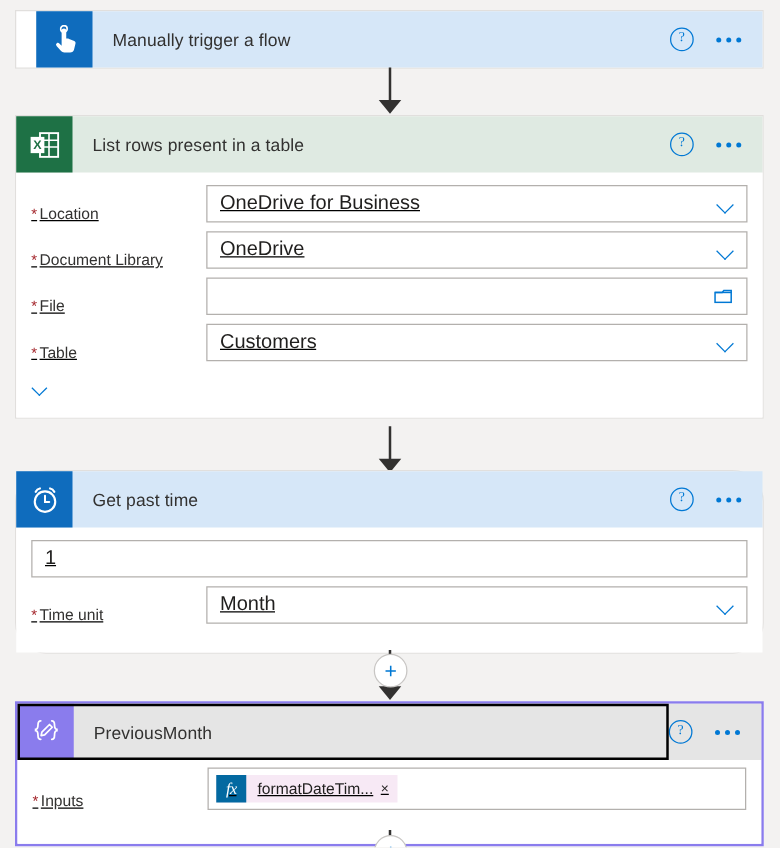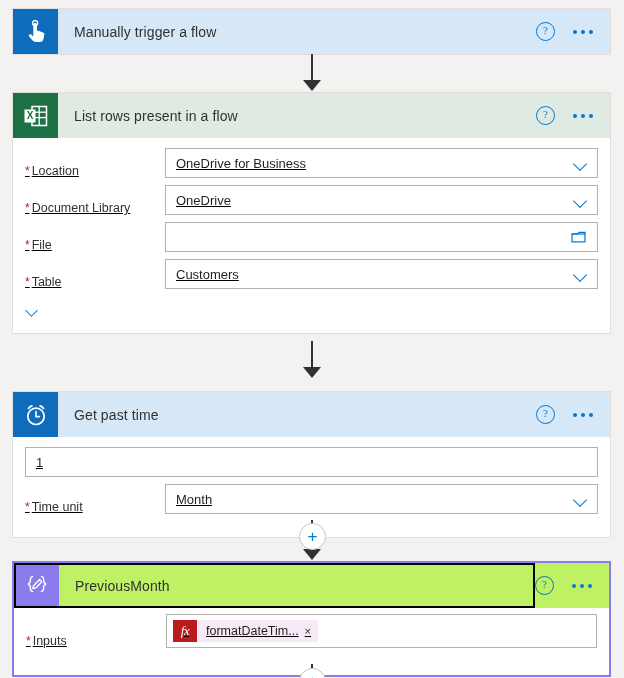--- a/index.html
+++ b/index.html
@@ -74,21 +74,21 @@
   .ellipsis i {
     width: 4px; height: 4px;
     border-radius: 50%;
     background: #0078d4;
     display: block;
   }
 
   
   .hdr-blue   { background: #d6e7f8; }
   .hdr-green  { background: #dfeae2; }
-  .hdr-purple { background: #bef264; }
+  .hdr-purple { background: #e5e5e5; }
 
   .ico-blue   { background: #0f6cbd; }
   .ico-green  { background: #1e7145; }
   .ico-purple { background: #8a7ced; }
 
   
   .card-body { padding: 12px 0 14px 0; background: #fff; }
   .field-row {
     display: flex;
     align-items: flex-end;
@@ -109,21 +109,21 @@
     flex: 1 1 auto;
     height: 30px;
     border: 1px solid #b3b0ad;
     background: #fff;
     box-sizing: border-box;
     display: flex;
     align-items: center;
     cursor: text;
   }
   .field-value {
-    font-size: 13px;
+    font-size: 16px;
     color: #201f1e;
     padding-left: 10px;
     white-space: nowrap;
     overflow: hidden;
   }
   .chev {
     position: absolute;
     right: 12px;
     top: 10px;
     width: 9px; height: 9px;
@@ -157,21 +157,21 @@
   
   .token {
     display: inline-flex;
     align-items: center;
     background: #f7e9f5;
     height: 22px;
     margin-left: 6px;
   }
   .token-fx {
     width: 24px; height: 22px;
-    background: #b91c1c;
+    background: #0369a1;
     color: #fff;
     font-family: "Liberation Serif", serif;
     font-style: italic;
     font-size: 13px;
     display: flex;
     align-items: center;
     justify-content: center;
     letter-spacing: -.5px;
   }
   .token-label {
@@ -240,21 +240,21 @@
     display: flex;
     align-items: center;
     height: 45px;
   }
 </style>
 </head>
 <body>
 
 <div id="canvas">
 
-  <div class="card" style="top:8px;">
+  <div class="card" style="top:8px;padding-left:16px;">
     <div class="card-header hdr-blue">
       <div class="card-icon ico-blue">
         <svg width="22" height="24" viewBox="0 0 22 24">
           <path d="M8.3 12.4V4.6a1.85 1.85 0 1 1 3.7 0v6.2h.9c.5 0 .9.1 1.4.3l4.1 1.7c.8.35 1.2 1.2 1 2.05l-1.1 4.6A3.4 3.4 0 0 1 15 22h-4.6c-1 0-1.9-.42-2.55-1.15l-3.6-4.05a1.55 1.55 0 0 1 .15-2.2c.6-.5 1.5-.45 2.05.1l1.85 1.85z" fill="#fff"></path>
           <path d="M10.15 4.6a0 0 0 0 0 0 0" fill="none"></path>
           <circle cx="10.15" cy="3.1" r="2.6" fill="none" stroke="#fff" stroke-width="1.3"></circle>
         </svg>
       </div>
       <div class="card-title">Manually trigger a flow</div>
       <div class="header-actions">
@@ -276,21 +276,21 @@
       <div class="card-icon ico-green">
         <svg width="26" height="26" viewBox="0 0 26 26">
           <rect x="9" y="3.5" width="14.5" height="19" fill="none" stroke="#fff" stroke-width="1.5"></rect>
           <line x1="9" y1="9.2" x2="23.5" y2="9.2" stroke="#fff" stroke-width="1.3"></line>
           <line x1="9" y1="14.6" x2="23.5" y2="14.6" stroke="#fff" stroke-width="1.3"></line>
           <line x1="16.2" y1="3.5" x2="16.2" y2="22.5" stroke="#fff" stroke-width="1.3"></line>
           <rect x="1.5" y="6.5" width="11" height="13" fill="#fff"></rect>
           <text x="7" y="16.3" font-family="Liberation Sans, sans-serif" font-size="10" font-weight="bold" fill="#1e7145" text-anchor="middle">X</text>
         </svg>
       </div>
-      <div class="card-title">List rows present in a flow</div>
+      <div class="card-title">List rows present in a table</div>
       <div class="header-actions">
         <div class="help-icon">?</div>
         <div class="ellipsis">
             <i></i>
             <i></i>
             <i></i>
           </div>
       </div>
     </div>
     <div class="card-body">
@@ -339,21 +339,21 @@
 
       <div class="adv-link">
         <span class="adv-chev"></span>
       </div>
     </div>
   </div>
 
   <div class="connector" style="top:341px;height:31px;"></div>
   <div class="arrow-head" style="top:367px;"></div>
 
-  <div class="card" style="top:391px;">
+  <div class="card" style="top:376px;border-radius:25px;">
     <div class="card-header hdr-blue">
       <div class="card-icon ico-blue">
         <svg width="26" height="26" viewBox="0 0 26 26">
           <circle cx="13" cy="14.3" r="8.2" fill="none" stroke="#fff" stroke-width="1.7"></circle>
           <path d="M13 9.6v5h3.4" fill="none" stroke="#fff" stroke-width="1.6" stroke-linecap="round"></path>
           <path d="M5.6 6.4c.8-1.6 2.2-2.4 3.3-2.6" fill="none" stroke="#fff" stroke-width="1.8" stroke-linecap="round"></path>
           <path d="M20.4 6.4c-.8-1.6-2.2-2.4-3.3-2.6" fill="none" stroke="#fff" stroke-width="1.8" stroke-linecap="round"></path>
         </svg>
       </div>
       <div class="card-title">Get past time</div>

